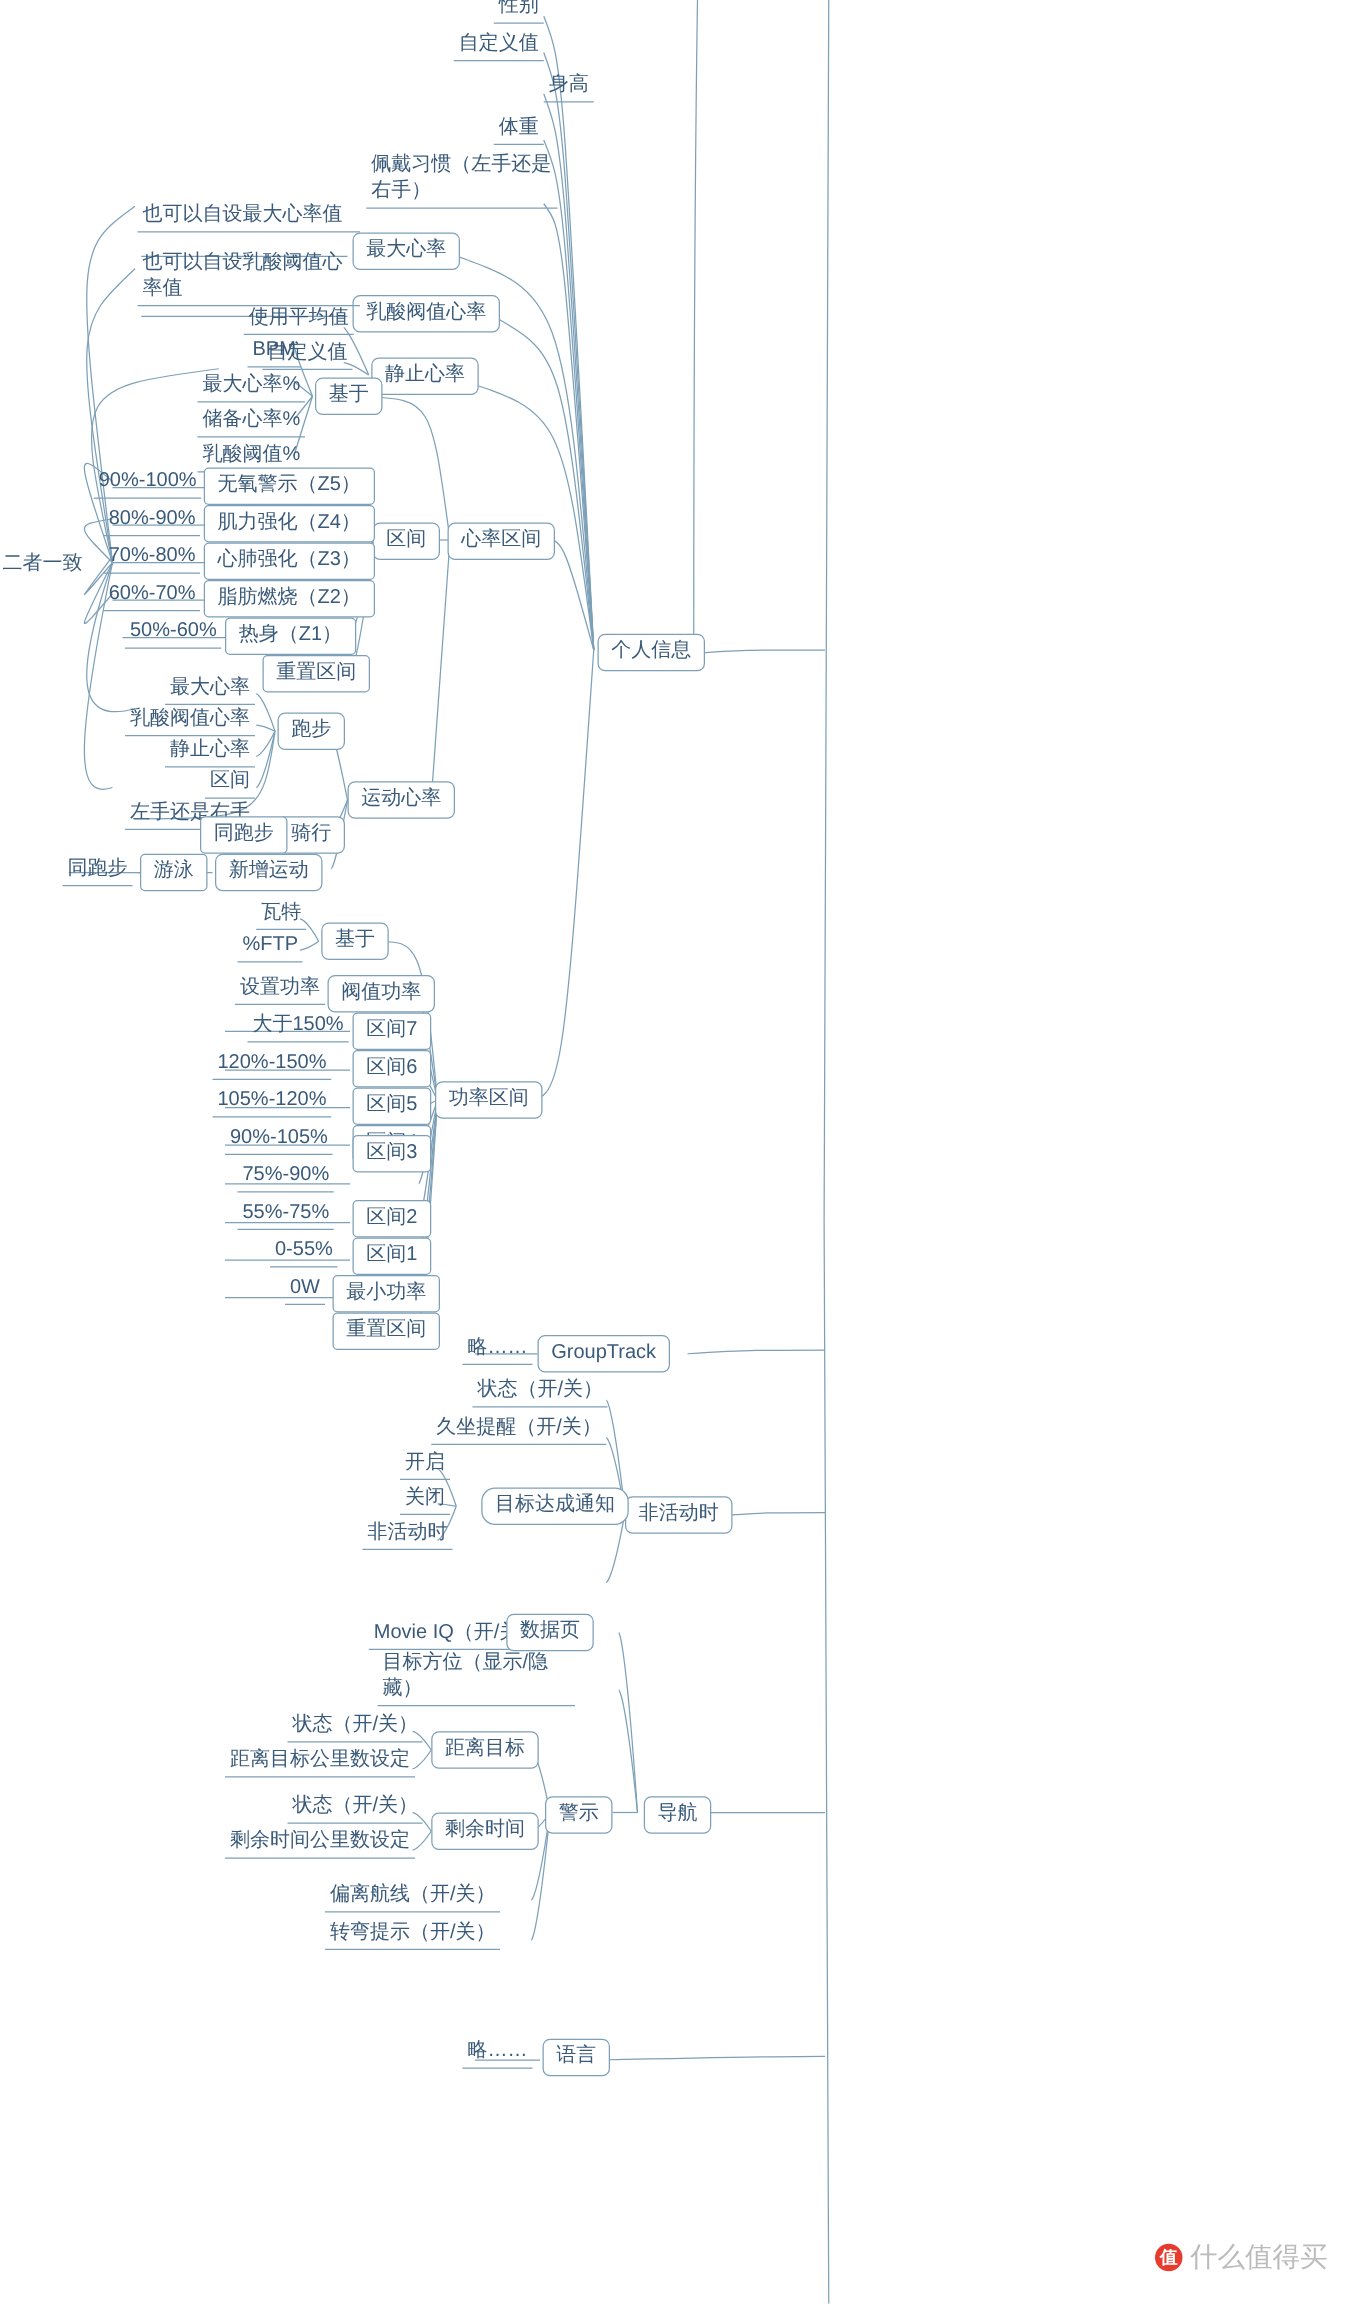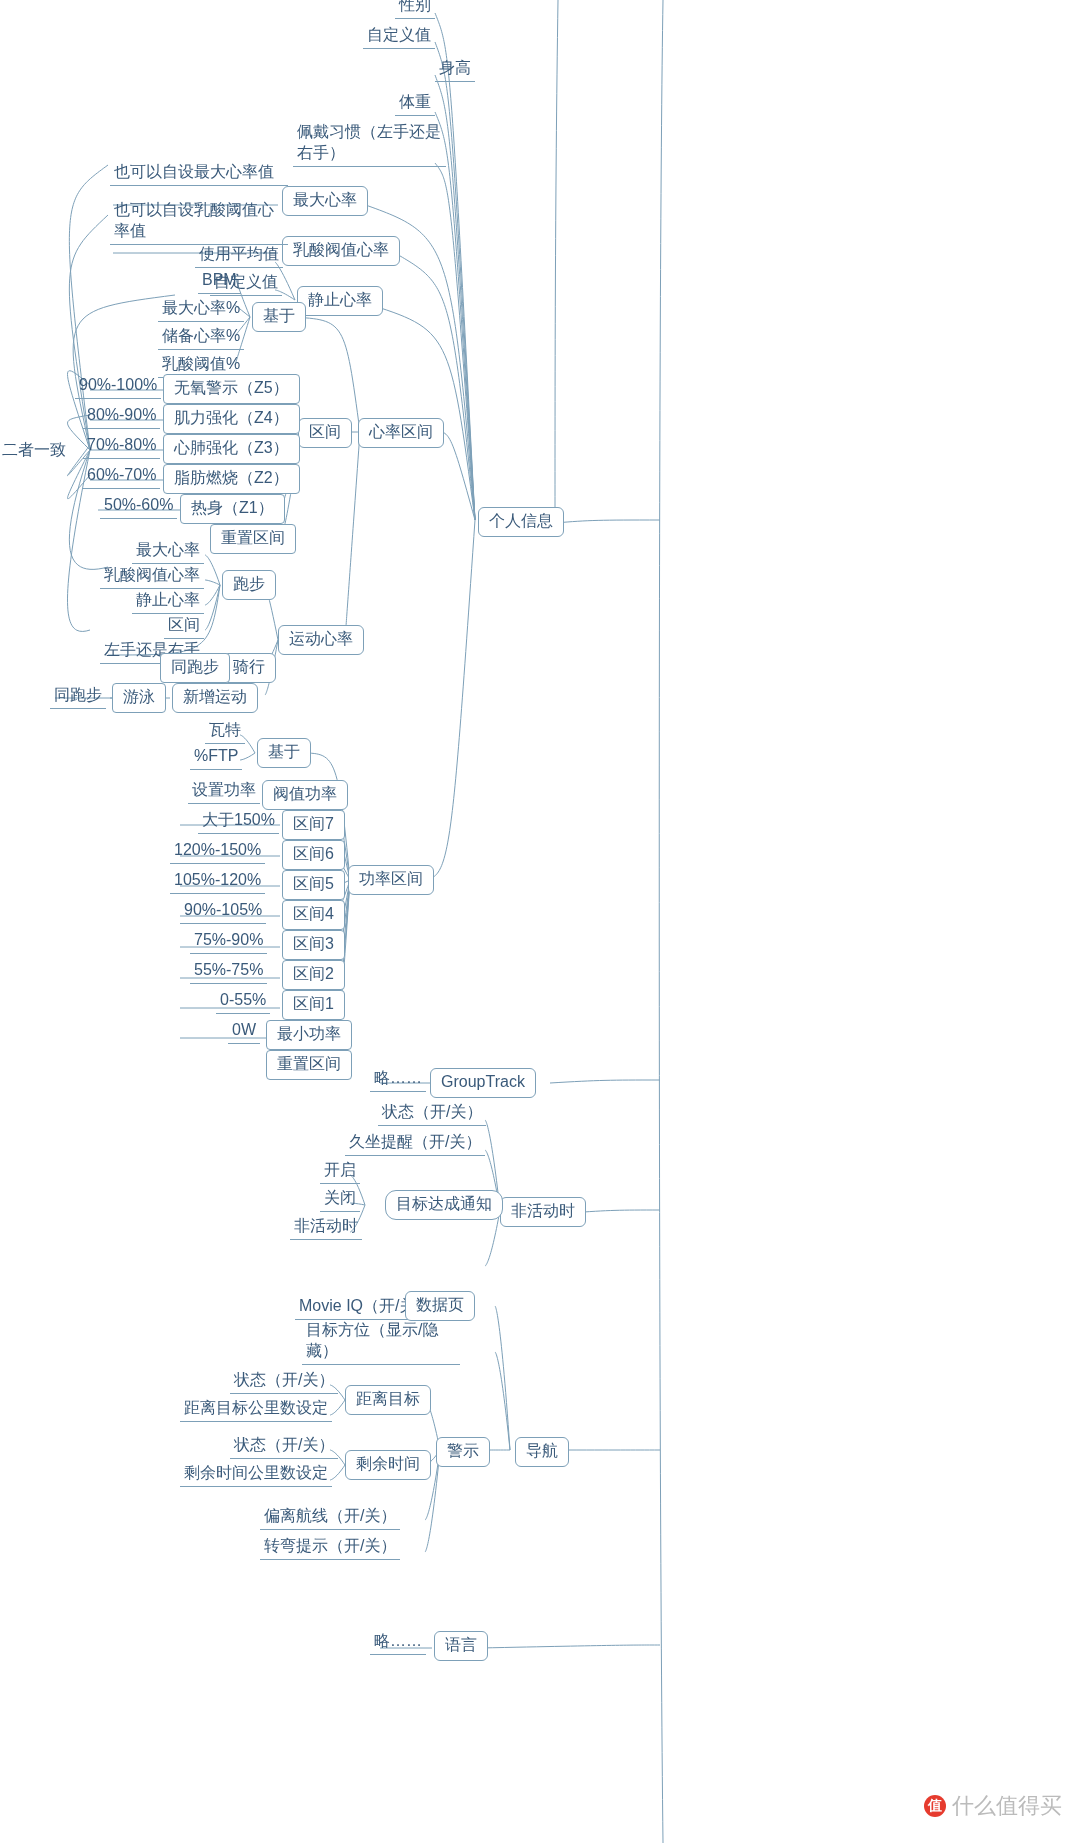--- a/index.html
+++ b/index.html
@@ -209,21 +209,21 @@
 <div class="node oct" style="left:348px;top:865px;">功率区间</div>
 <div class="node oct" style="left:257px;top:738px;">基于</div>
 <div class="leaf" style="left:205px;top:720px;">瓦特</div>
 <div class="leaf" style="left:190px;top:746px;">%FTP</div>
 <div class="node oct" style="left:262px;top:780px;">阀值功率</div>
 <div class="leaf" style="left:188px;top:780px;">设置功率</div>
 <div class="node" style="left:282px;top:810px;">区间7</div>
 <div class="node" style="left:282px;top:840px;">区间6</div>
 <div class="node" style="left:282px;top:870px;">区间5</div>
 <div class="node" style="left:282px;top:900px;">区间4</div>
-<div class="node" style="left:282px;top:930px;text-align:right;">区间3</div>
+<div class="node" style="left:282px;top:908px;text-align:right;">区间3</div>
 <div class="node" style="left:282px;top:960px;">区间2</div>
 <div class="node" style="left:282px;top:990px;">区间1</div>
 <div class="node" style="left:266px;top:1020px;">最小功率</div>
 <div class="node" style="left:266px;top:1050px;">重置区间</div>
 <div class="leaf" style="left:198px;top:810px;">大于150%</div>
 <div class="leaf" style="left:170px;top:840px;">120%-150%</div>
 <div class="leaf" style="left:170px;top:870px;">105%-120%</div>
 <div class="leaf" style="left:180px;top:900px;">90%-105%</div>
 <div class="leaf" style="left:190px;top:930px;">75%-90%</div>
 <div class="leaf" style="left:190px;top:960px;">55%-75%</div>

